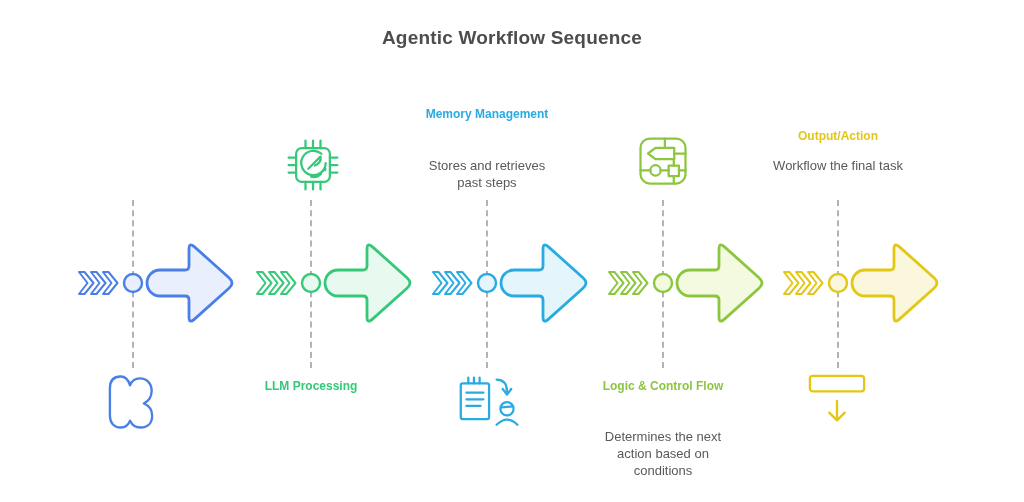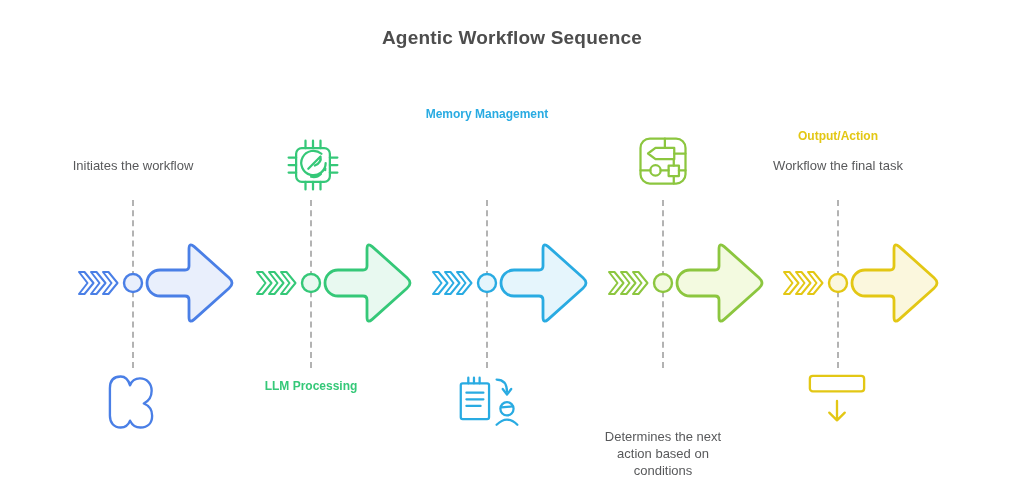--- a/index.html
+++ b/index.html
@@ -33,21 +33,20 @@
 </style>
 </head>
 <body>
 
 <div class="canvas">
 
   <div class="diagram-title">Agentic Workflow Sequence</div>
 
   <div class="step" style="--accent: #4a7fe6; --fill: #e9effc;">
     <div class="dash" style="left:132px"></div>
-    <div class="step-desc w130" style="left:68px;top:157px">Initiates the workflow</div>
     <svg class="flow" style="left:77px" viewBox="0 0 175 96">
       <path class="chev" d="M2 37 L7.5 37 L16.5 48 L7.5 59 L2 59 L10.5 48 Z"></path>
       <path class="chev" d="M14 37 L19.5 37 L28.5 48 L19.5 59 L14 59 L22.5 48 Z"></path>
       <path class="chev" d="M26 37 L31.5 37 L40.5 48 L31.5 59 L26 59 L34.5 48 Z"></path>
       <circle class="node" cx="56" cy="48" r="9"></circle>
       <path class="arrow" d="M83 35 L108 35 Q112 35 112 31 L112 14 Q112 7 117.2 11.6 L152 42.7 Q158 48 152 53.3 L117.2 84.4 Q112 89 112 82 L112 65 Q112 61 108 61 L83 61 A13 13 0 0 1 83 35 Z"></path>
     </svg>
     <svg class="icon" style="left:105px;top:371px;width:55px;height:62px" viewBox="0 0 56 60">
       <path d="M16 4 C8 4 5 9 5 16 L5 44 C5 51 9 56 16 56 C21 56 24 53 25.5 49 C27.5 53 31 56 36 56 C44 56 48 51 48 44 C48 38 44.5 33.5 39.5 31.5 C44.5 29 47.5 24.5 47.5 18.5 C47.5 11 42.5 6 35.5 6 C30.5 6 27 9 25.5 13 C24 8 21 4 16 4 Z"></path>
     </svg>
@@ -72,20 +71,21 @@
       <path class="chev" d="M26 37 L31.5 37 L40.5 48 L31.5 59 L26 59 L34.5 48 Z"></path>
       <circle class="node" cx="56" cy="48" r="9"></circle>
       <path class="arrow" d="M83 35 L108 35 Q112 35 112 31 L112 14 Q112 7 117.2 11.6 L152 42.7 Q158 48 152 53.3 L117.2 84.4 Q112 89 112 82 L112 65 Q112 61 108 61 L83 61 A13 13 0 0 1 83 35 Z"></path>
     </svg>
     <div class="step-title w100" style="left:261px;top:376px">LLM Processing</div>
   </div>
 
   <div class="step" style="--accent: #29abe2; --fill: #e5f5fc;">
     <div class="dash" style="left:486px"></div>
     <div class="step-title w150" style="left:412px;top:104px">Memory Management</div>
+    <div class="step-desc w130" style="left:422px;top:157px">Stores and retrieves past steps</div>
     <svg class="flow" style="left:431px" viewBox="0 0 175 96">
       <path class="chev" d="M2 37 L7.5 37 L16.5 48 L7.5 59 L2 59 L10.5 48 Z"></path>
       <path class="chev" d="M14 37 L19.5 37 L28.5 48 L19.5 59 L14 59 L22.5 48 Z"></path>
       <path class="chev" d="M26 37 L31.5 37 L40.5 48 L31.5 59 L26 59 L34.5 48 Z"></path>
       <circle class="node" cx="56" cy="48" r="9"></circle>
       <path class="arrow" d="M83 35 L108 35 Q112 35 112 31 L112 14 Q112 7 117.2 11.6 L152 42.7 Q158 48 152 53.3 L117.2 84.4 Q112 89 112 82 L112 65 Q112 61 108 61 L83 61 A13 13 0 0 1 83 35 Z"></path>
     </svg>
     <svg class="icon" style="left:452px;top:372px;width:76px;height:66px" viewBox="0 0 78 70">
       <rect x="8" y="12" width="30" height="38" rx="2"></rect>
       <path d="M16 12 L16 6 M22 12 L22 6 M28 12 L28 6"></path>
@@ -107,20 +107,21 @@
       <rect x="38" y="37" width="11" height="11" stroke-width="2.2"></rect>
       <path d="M34 18 L34 8 M44 24 L56 24 M43.5 30 L43.5 37 M8 42 L18.5 42 M29.5 42 L38 42 M49 42 L56 42 M43.5 48 L43.5 56" stroke-width="2.2"></path>
     </svg>
     <svg class="flow" style="left:607px" viewBox="0 0 175 96">
       <path class="chev" d="M2 37 L7.5 37 L16.5 48 L7.5 59 L2 59 L10.5 48 Z"></path>
       <path class="chev" d="M14 37 L19.5 37 L28.5 48 L19.5 59 L14 59 L22.5 48 Z"></path>
       <path class="chev" d="M26 37 L31.5 37 L40.5 48 L31.5 59 L26 59 L34.5 48 Z"></path>
       <circle class="node" cx="56" cy="48" r="9"></circle>
       <path class="arrow" d="M83 35 L108 35 Q112 35 112 31 L112 14 Q112 7 117.2 11.6 L152 42.7 Q158 48 152 53.3 L117.2 84.4 Q112 89 112 82 L112 65 Q112 61 108 61 L83 61 A13 13 0 0 1 83 35 Z"></path>
     </svg>
+    <div class="step-title w150" style="left:588px;top:376px">Logic &amp; Control Flow</div>
     <div class="step-desc w130" style="left:598px;top:428px">Determines the next action based on conditions</div>
   </div>
 
   <div class="step" style="--accent: #e3c714; --fill: #fbf7dd;">
     <div class="dash" style="left:837px"></div>
     <div class="step-title w150" style="left:763px;top:126px">Output/Action</div>
     <div class="step-desc w130" style="left:773px;top:157px">Workflow the final task</div>
     <svg class="flow" style="left:782px" viewBox="0 0 175 96">
       <path class="chev" d="M2 37 L7.5 37 L16.5 48 L7.5 59 L2 59 L10.5 48 Z"></path>
       <path class="chev" d="M14 37 L19.5 37 L28.5 48 L19.5 59 L14 59 L22.5 48 Z"></path>

